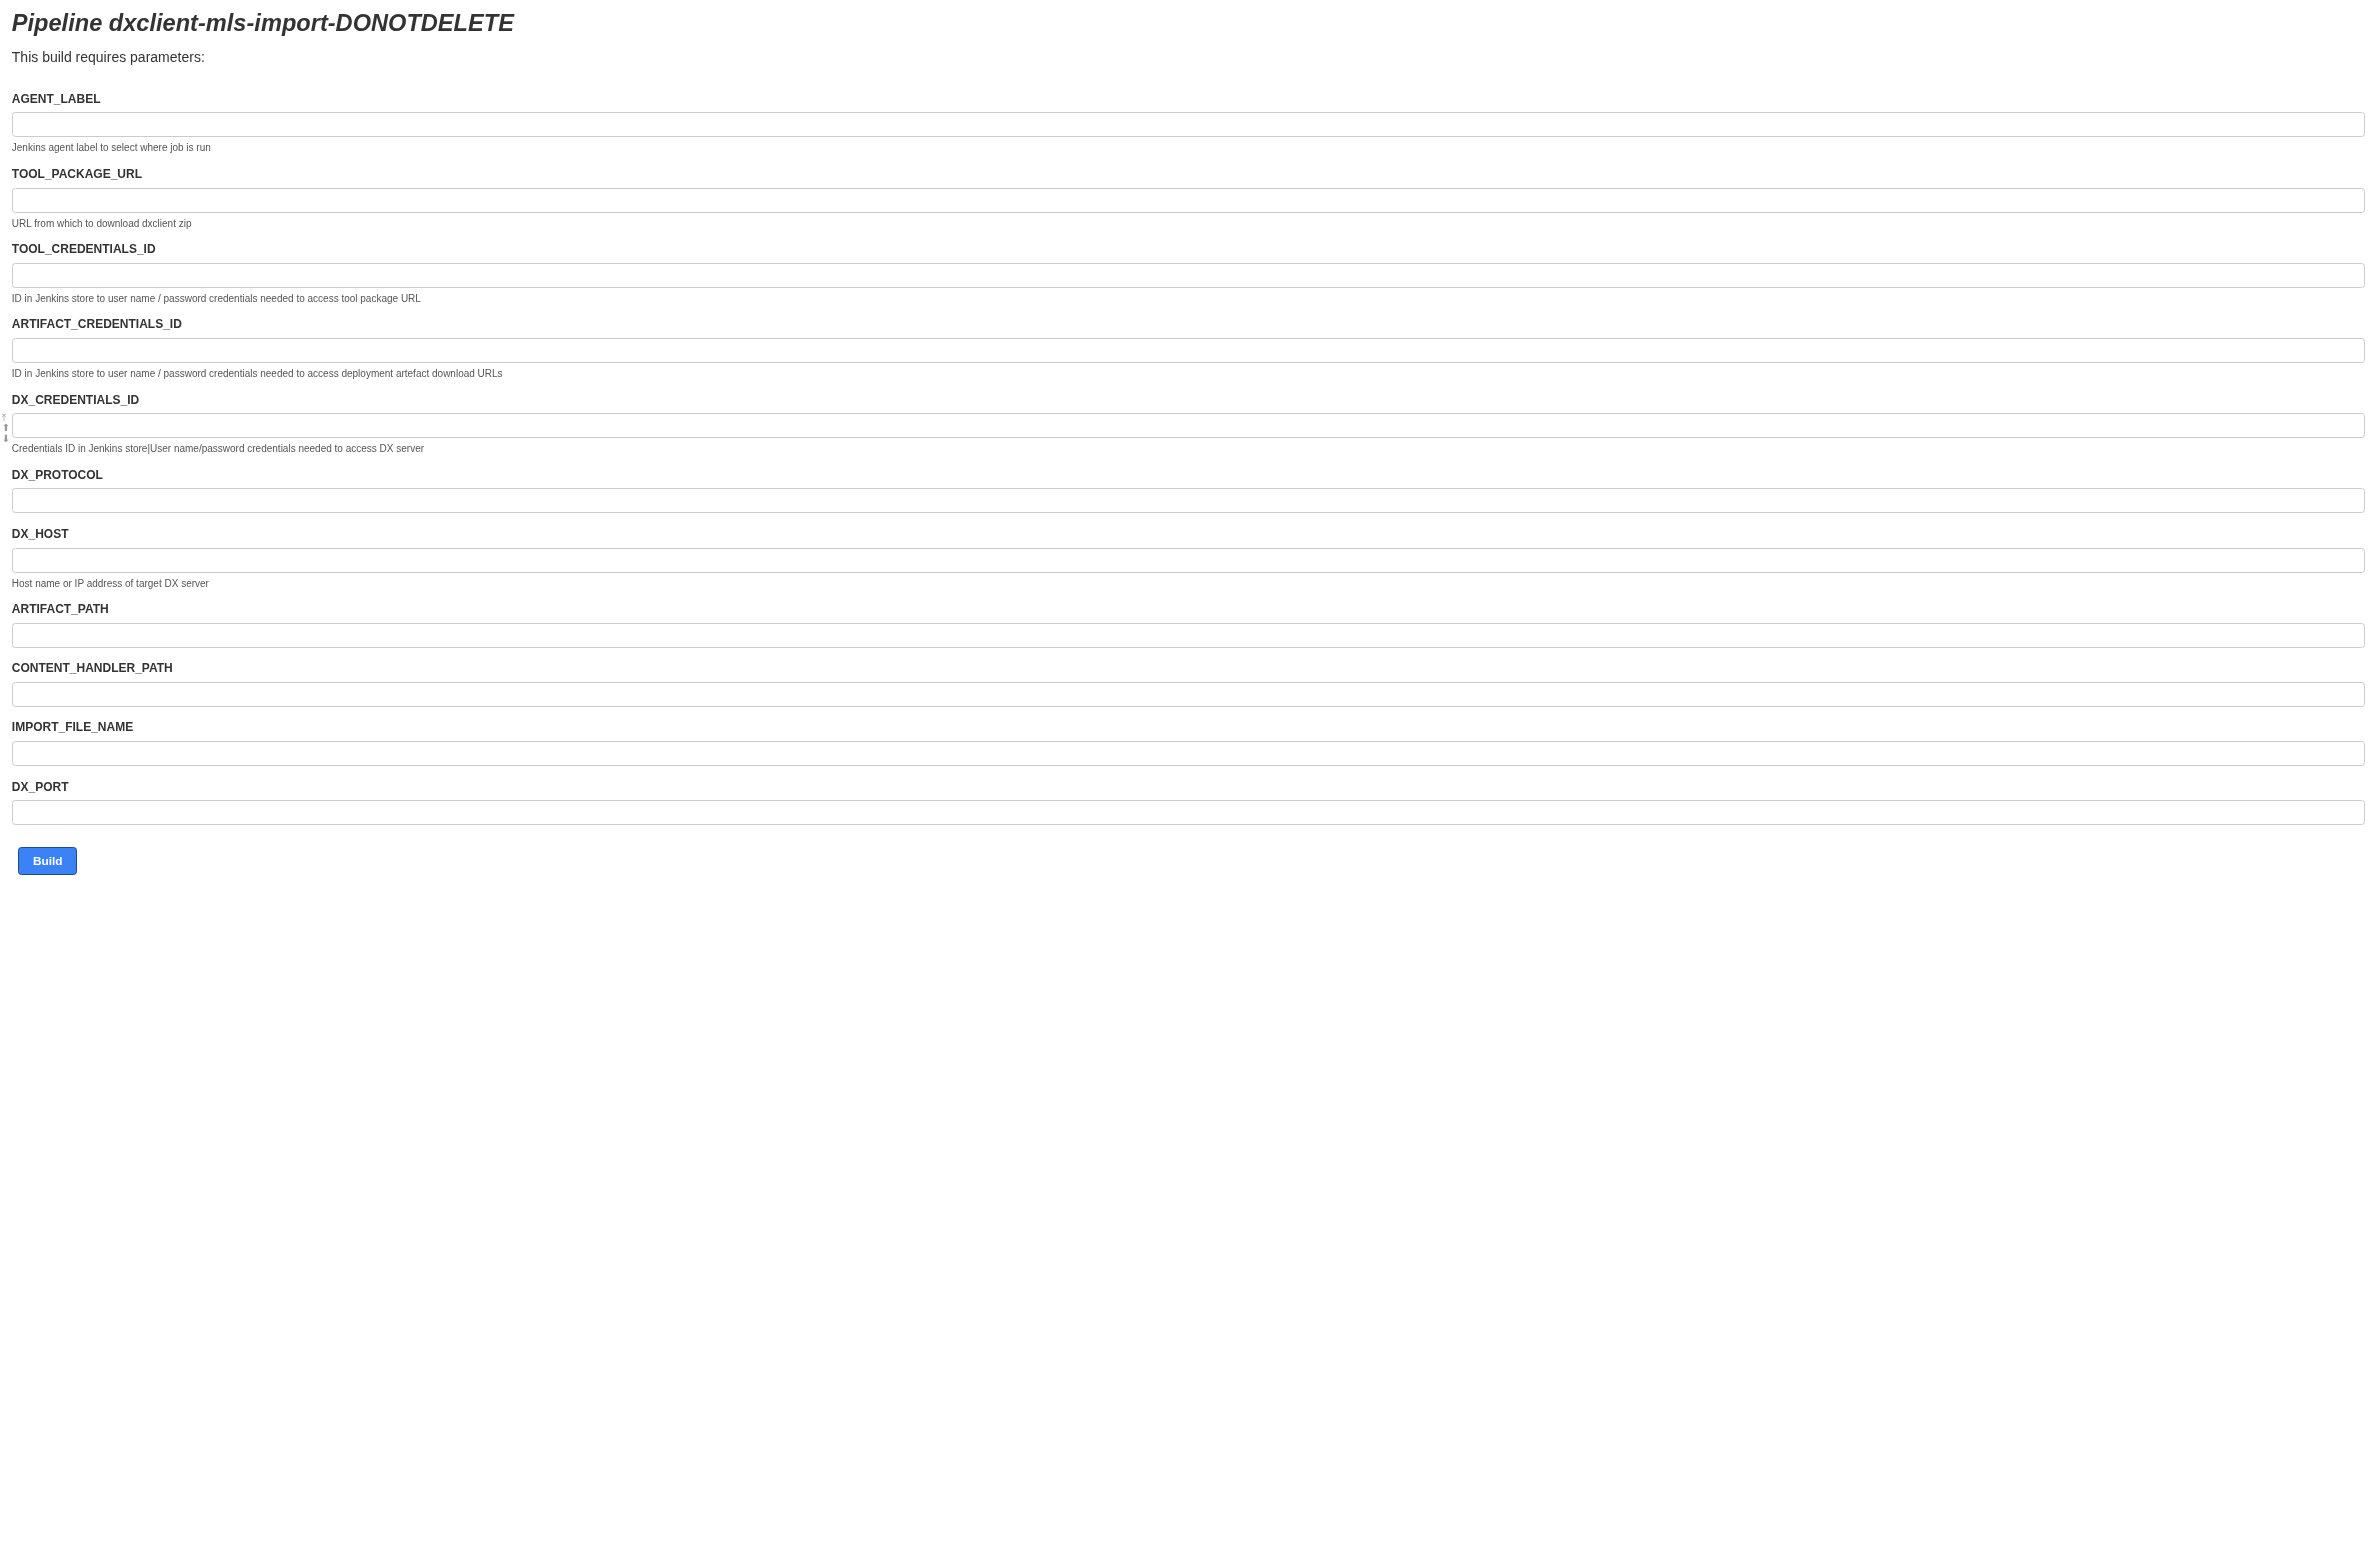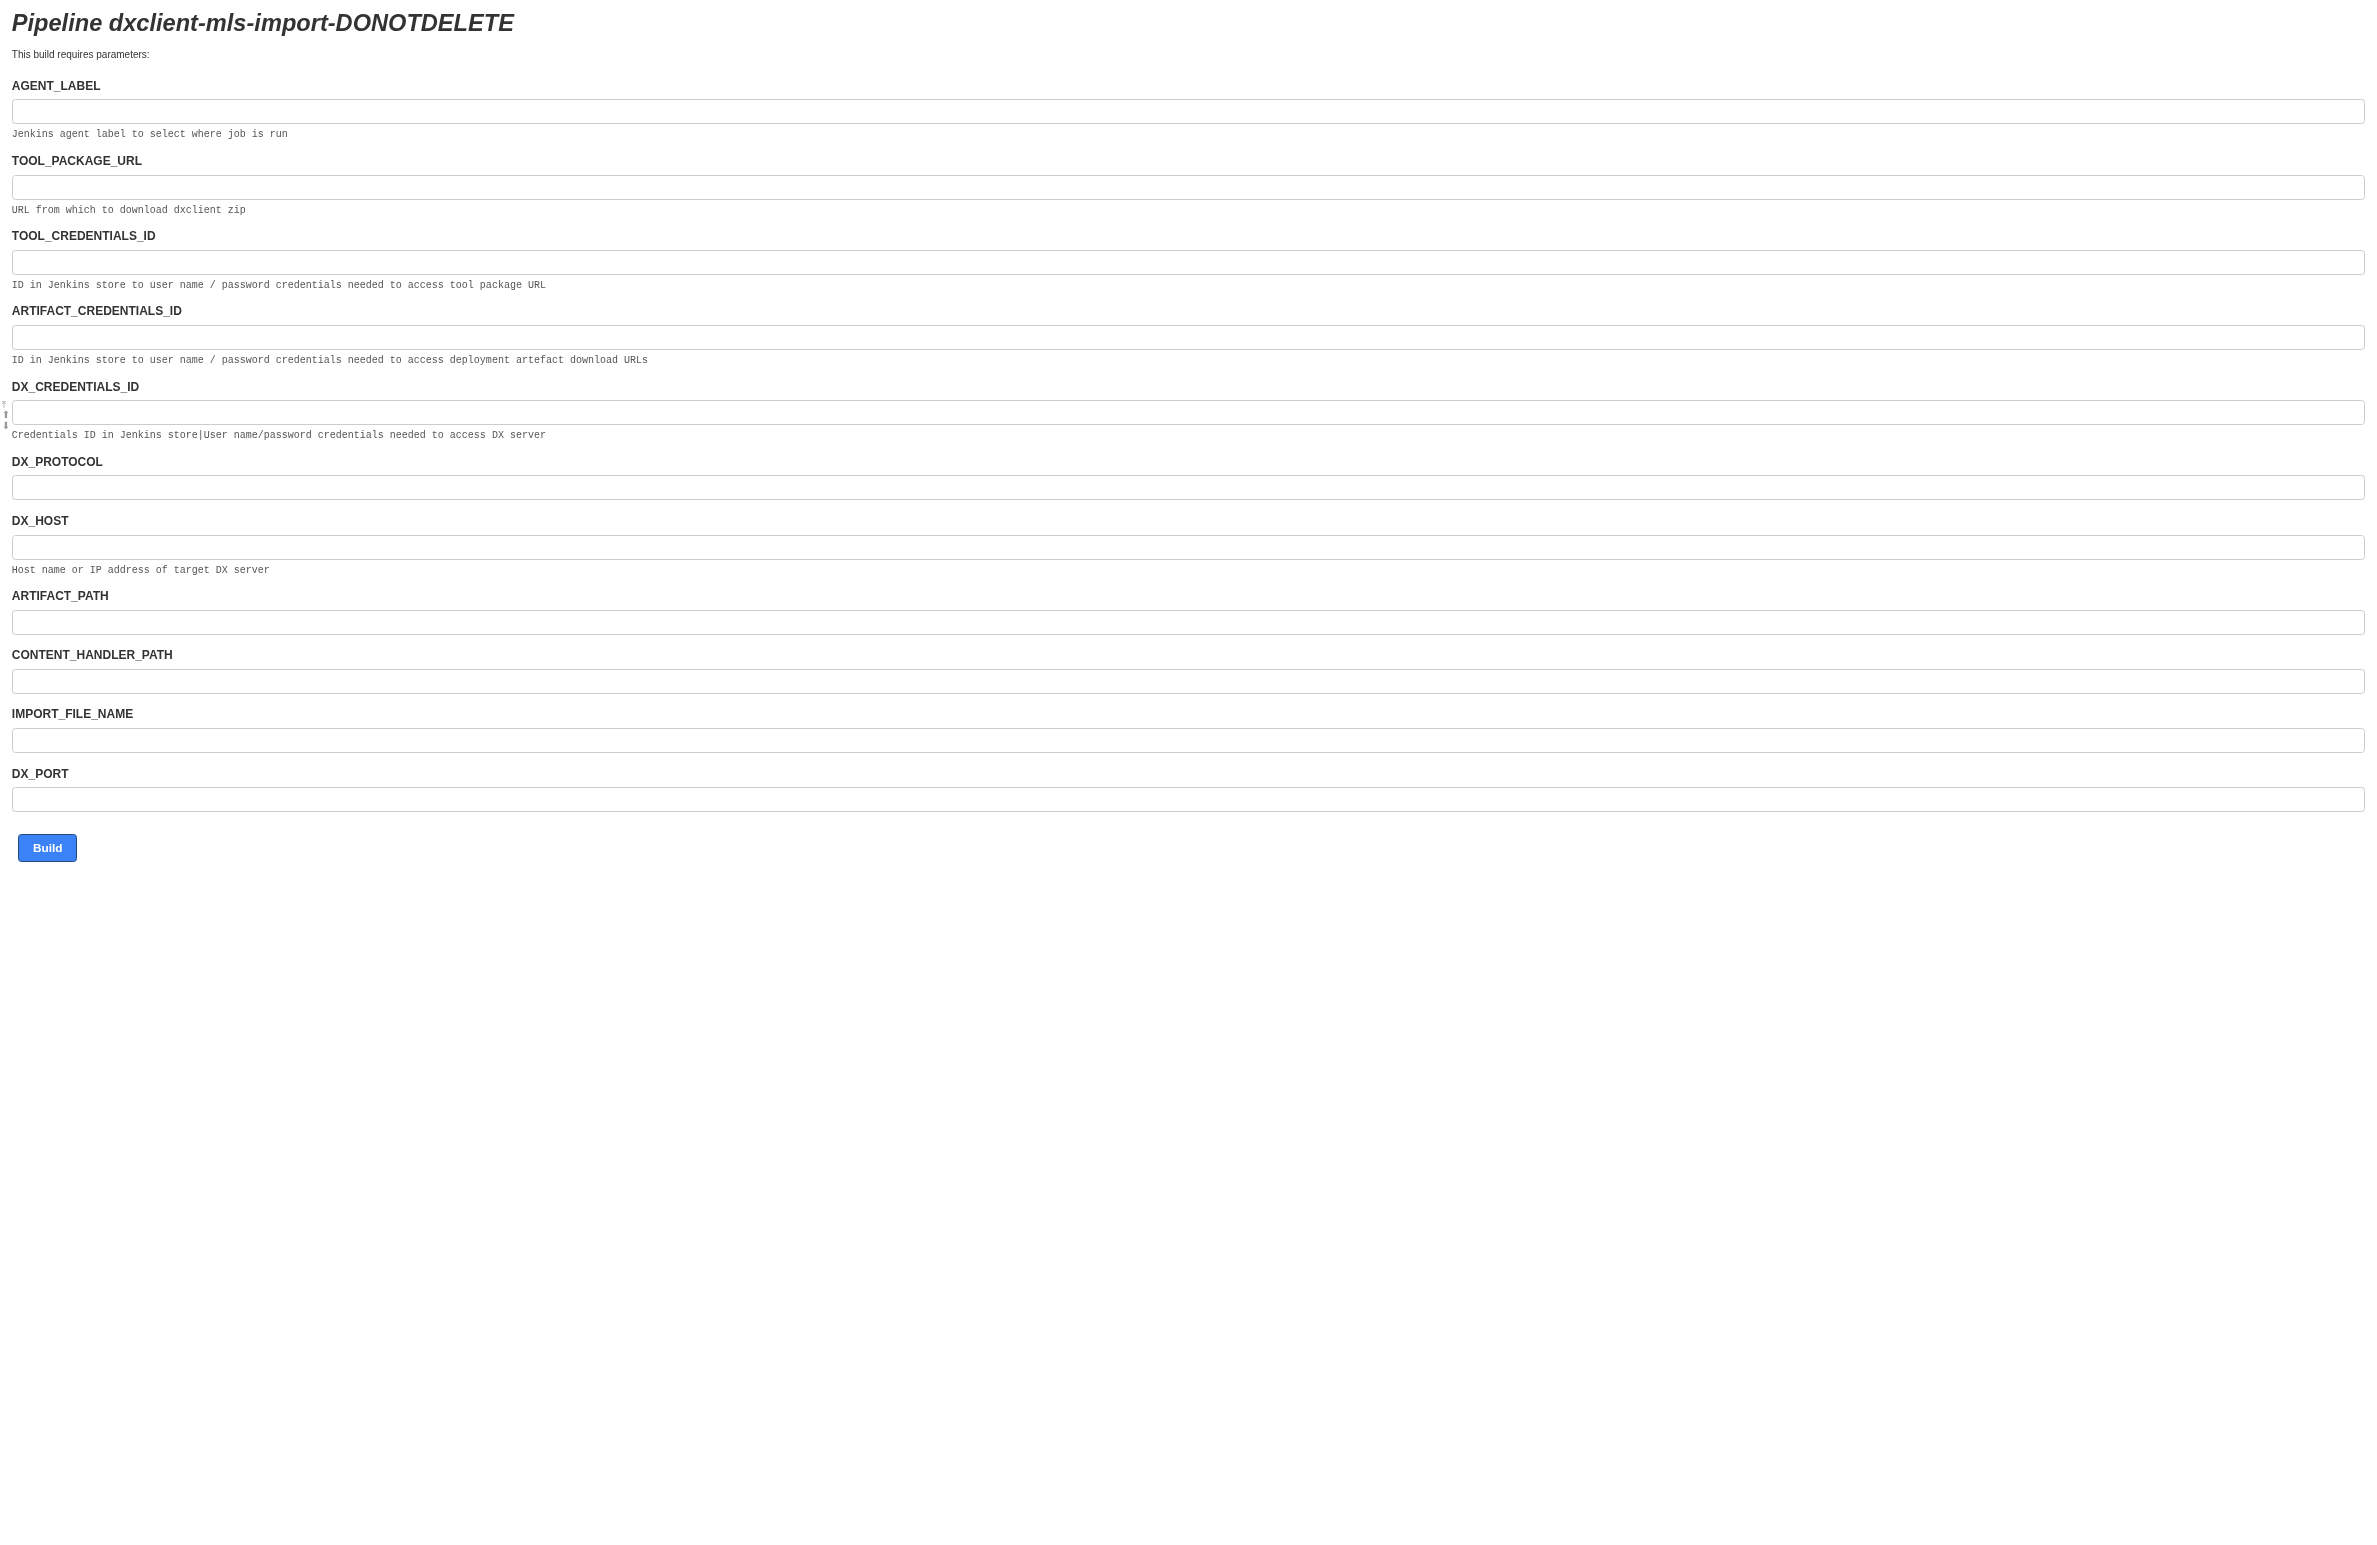--- a/index.html
+++ b/index.html
@@ -14,23 +14,23 @@
       padding: 10px 11.8px 25px 11.8px;
     }
     h1.page-title {
       font-size: 23.6px;
       font-weight: 700;
       color: #333;
       margin-bottom: 11.8px;
       font-style: italic;
     }
     .intro {
-      font-size: 10px;
+      font-size: 14px;
       color: #333;
-      margin-bottom: 19px;
+      margin-bottom: 27px;
     }
     .param {
       margin-bottom: 13.5px;
       position: relative;
     }
     .param-label {
       font-size: 12px;
       font-weight: 600;
       color: #333;
       display: block;
@@ -43,21 +43,20 @@
       font-size: 11.8px;
       border: 0.8px solid #ccc;
       border-radius: 3.4px;
       background: #fff;
       color: #333;
     }
     .param-desc {
       font-size: 10px;
       color: #555;
       margin-top: 5px;
-      font-family: Liberation Mono, monospace;
     }
     .drag-handles {
       position: absolute;
       left: -10px;
       top: 20px;
       display: flex;
       flex-direction: column;
       gap: 0.8px;
       color: #999;
       font-size: 10px;

